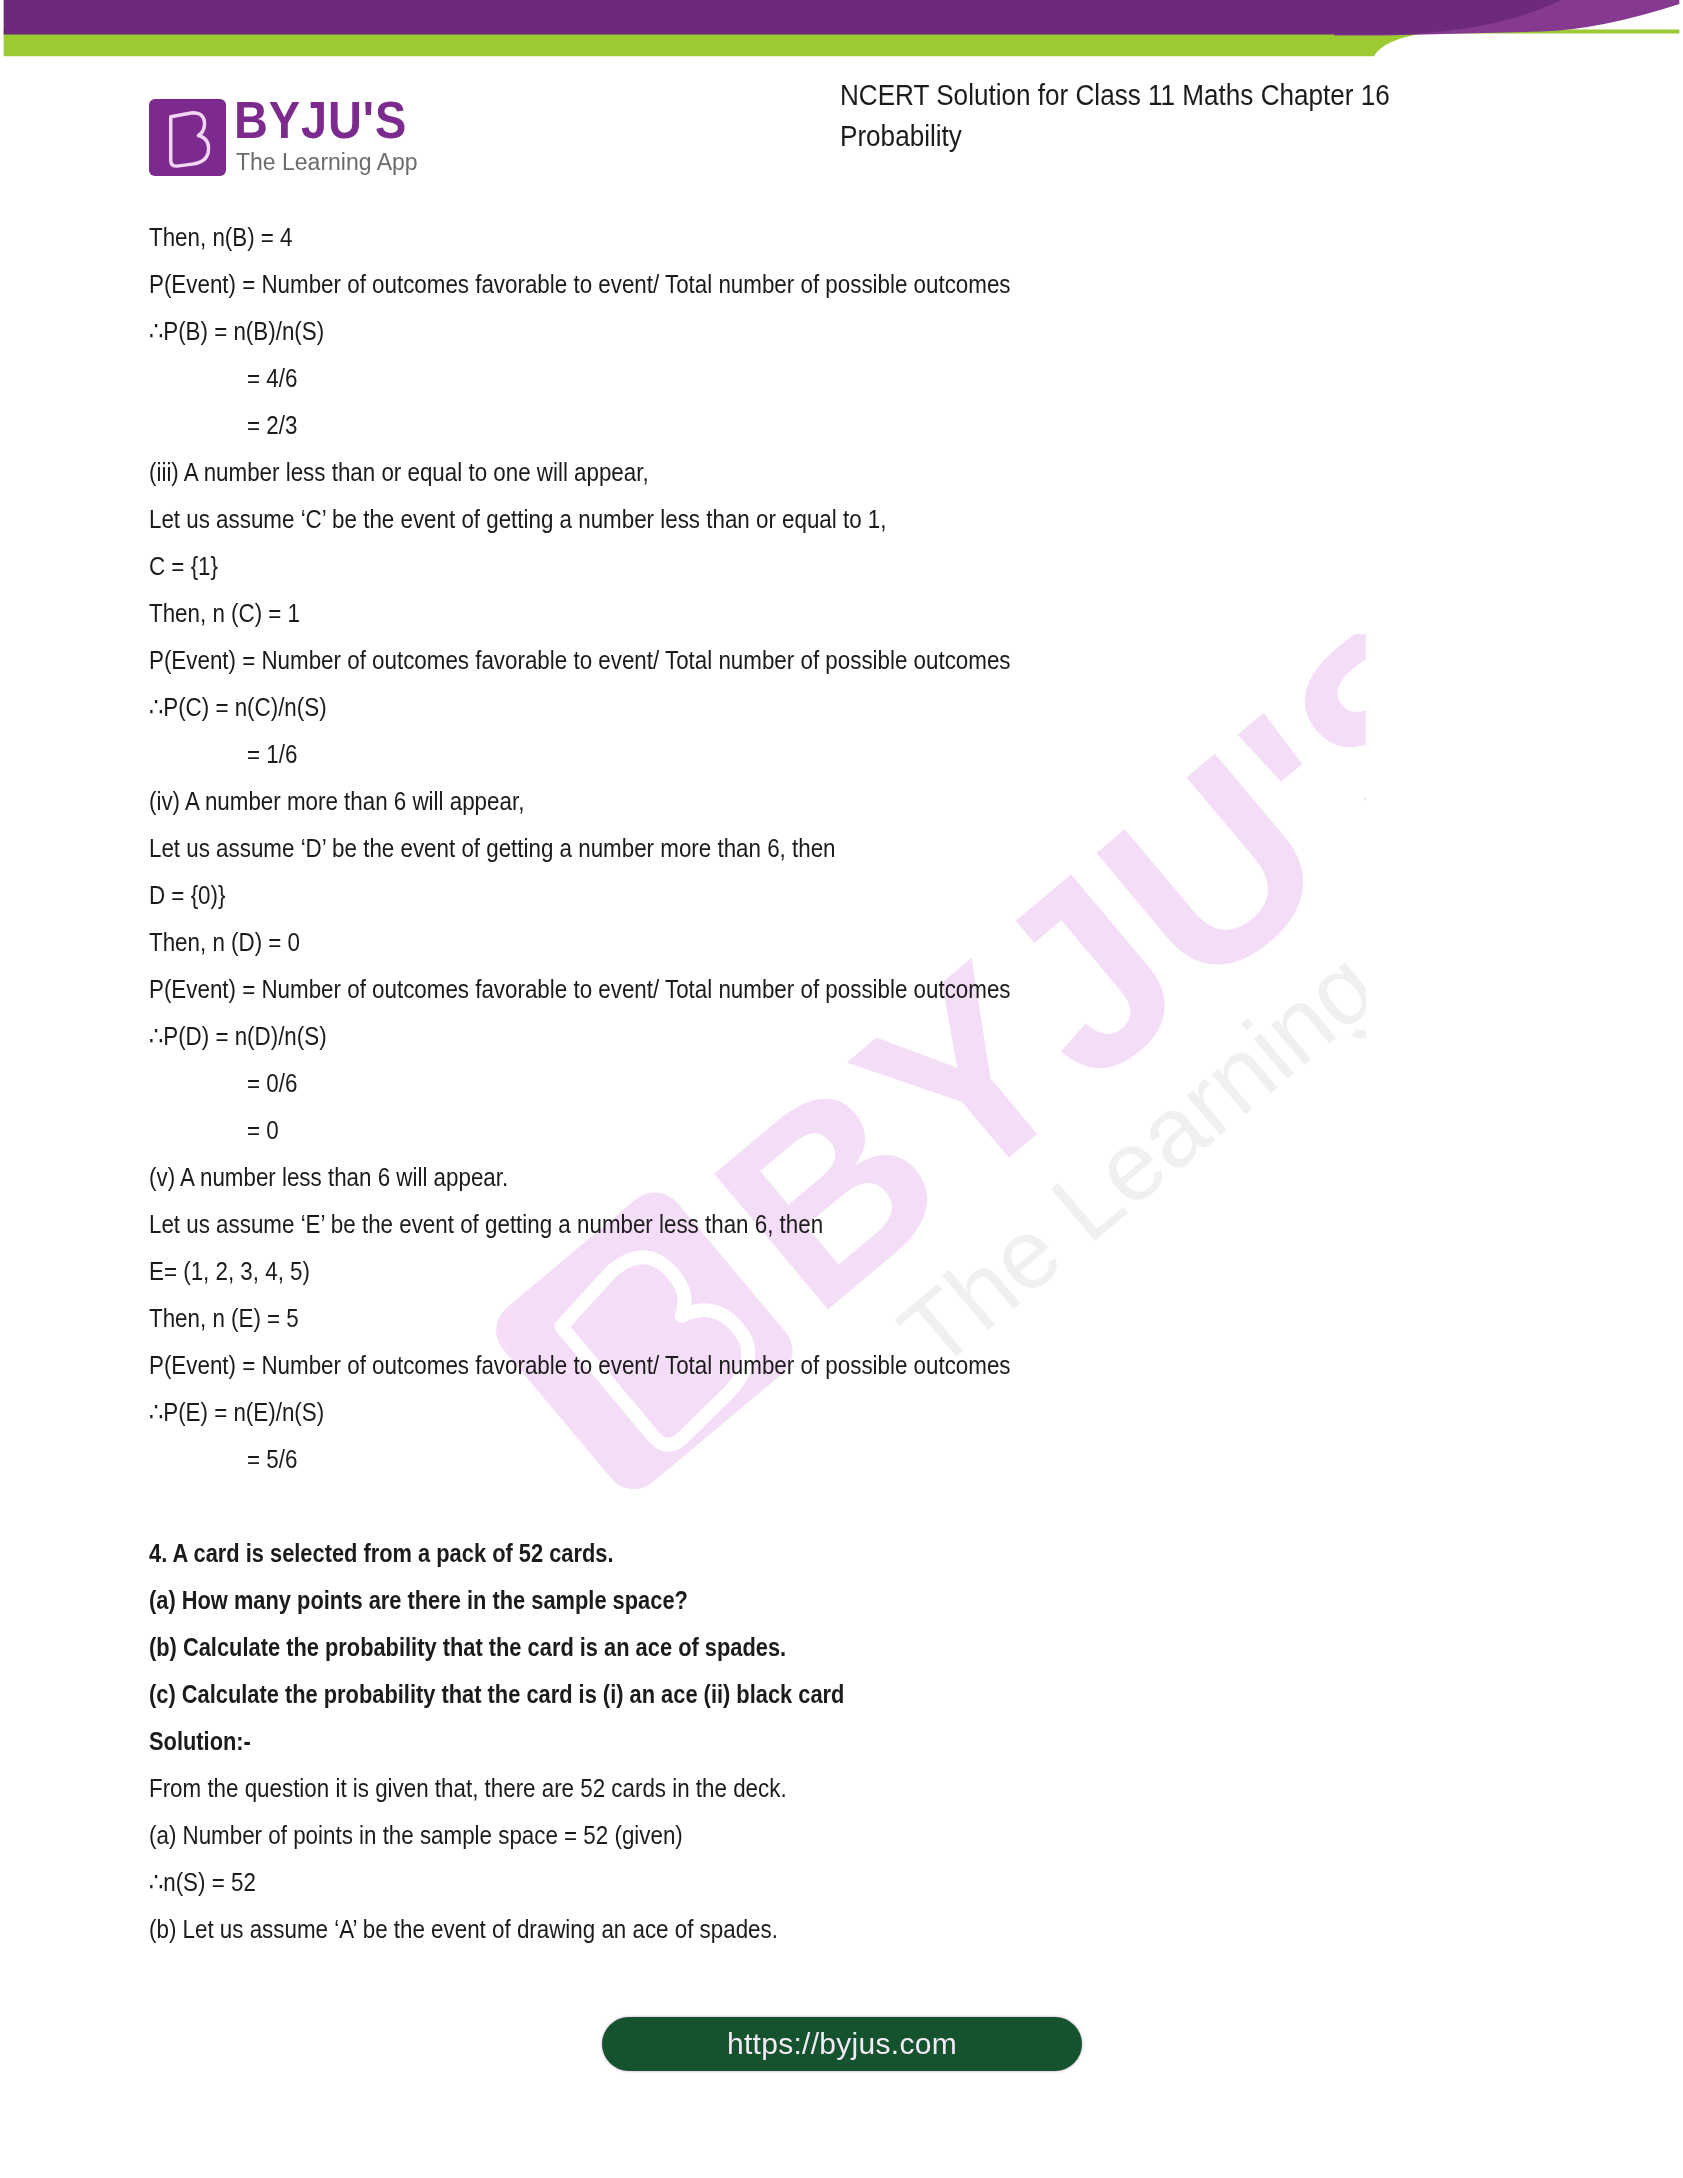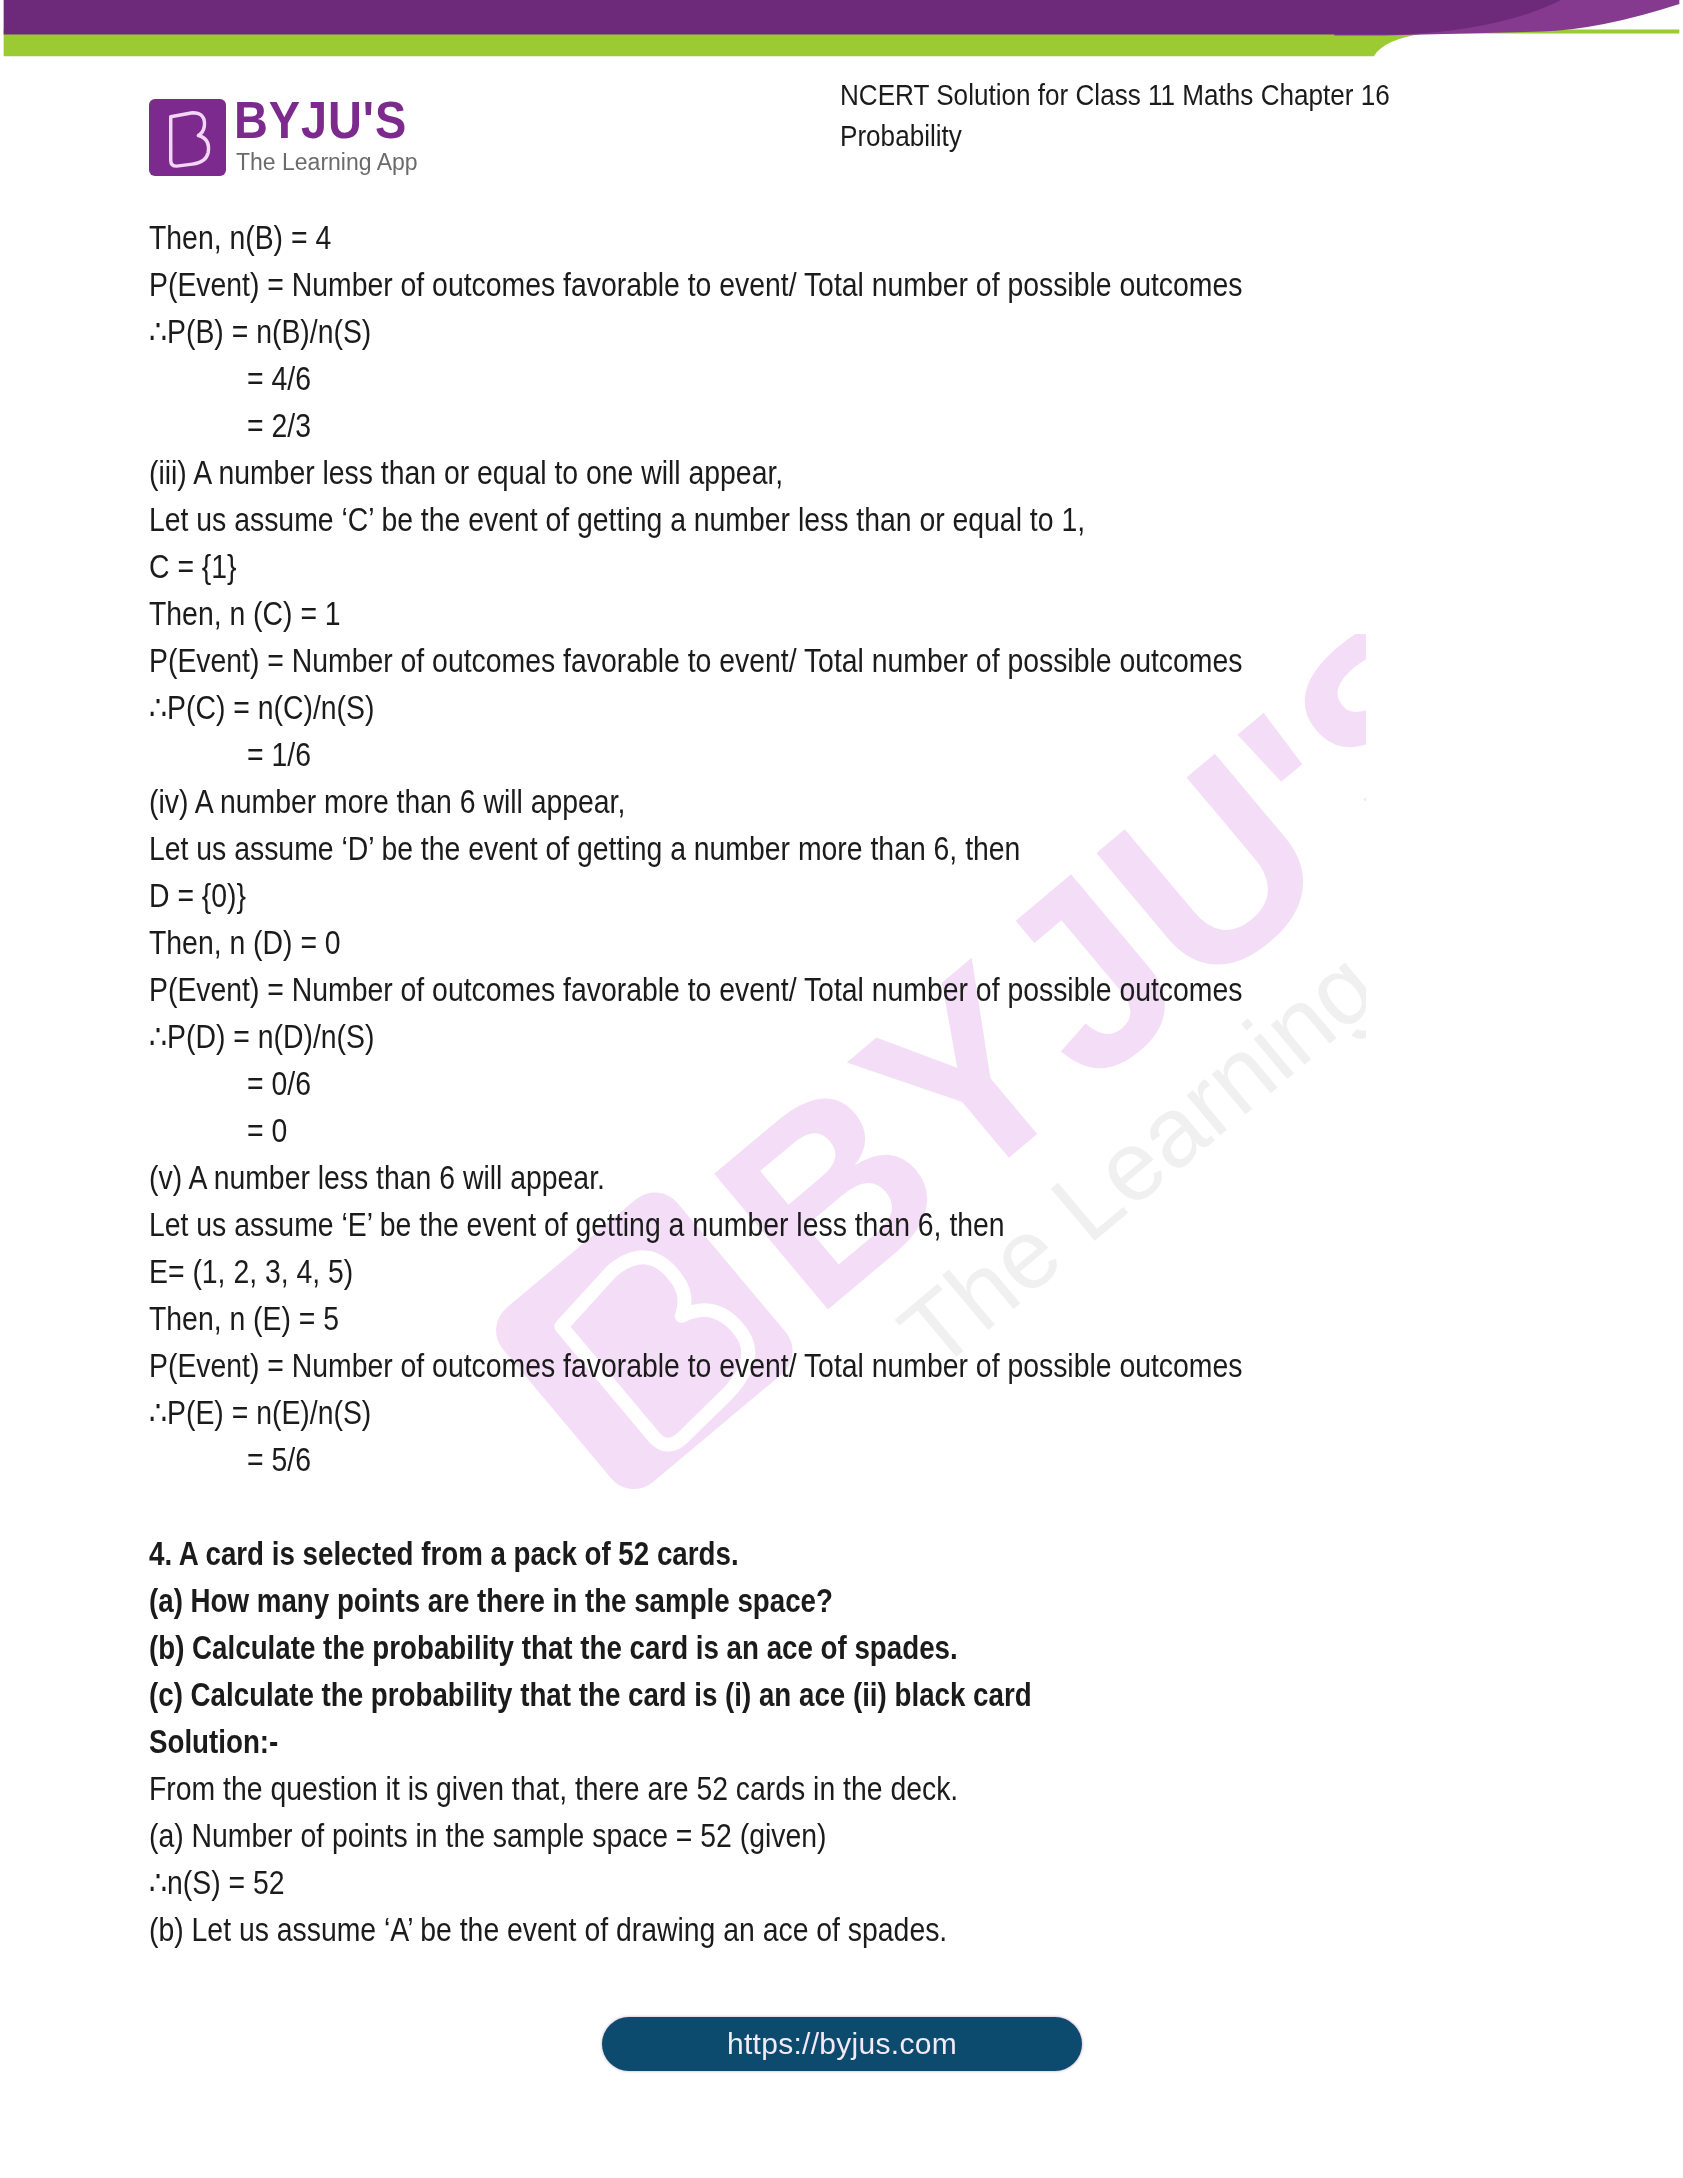--- a/index.html
+++ b/index.html
@@ -26,32 +26,32 @@
     line-height: 28px; white-space: nowrap;
   }
   .doc-title {
     position: absolute; left: 840px; top: 75px; font-size: 29px; line-height: 41px;
     color: #1b1b1b; transform: scaleX(0.9); transform-origin: left top;
   }
   .doc-title div { white-space: nowrap; }
   .watermark { position: absolute; left: 376px; top: 634px; width: 990px; height: 891px; pointer-events: none; }
   .content {
     position: absolute; left: 149px; top: 214px; width: 1406px;
-    font-size: 33px; line-height: 47px;
+    font-size: 26px; line-height: 47px;
   }
   .line {
     white-space: nowrap; height: 47px;
     transform: scaleX(0.86); transform-origin: left center;
   }
   .line.indent { padding-left: 114px; }
   .line.bold { font-weight: bold; transform: scaleX(0.84); }
   .line.blank { height: 47px; }
   .footer-btn {
     position: absolute; left: 602px; top: 2017px; width: 480px; height: 54px;
-    background: #0c4a6e; border-radius: 28px;
+    background: #14532d; border-radius: 28px;
     display: flex; align-items: center; justify-content: center;
     color: #f4e9f6; font-size: 30px; letter-spacing: 0.3px;
     box-shadow: 0 0 3px rgba(80,20,90,0.4);
   }
 </style>
 </head>
 <body>
 
 <svg class="banner" viewBox="0 0 1700 70" width="1683" height="69">
   <path d="M0 30 L1700 30 L1700 34 L1440 34 Q1400 40 1390 57 L0 57 Z" fill="#9cca33"></path>

